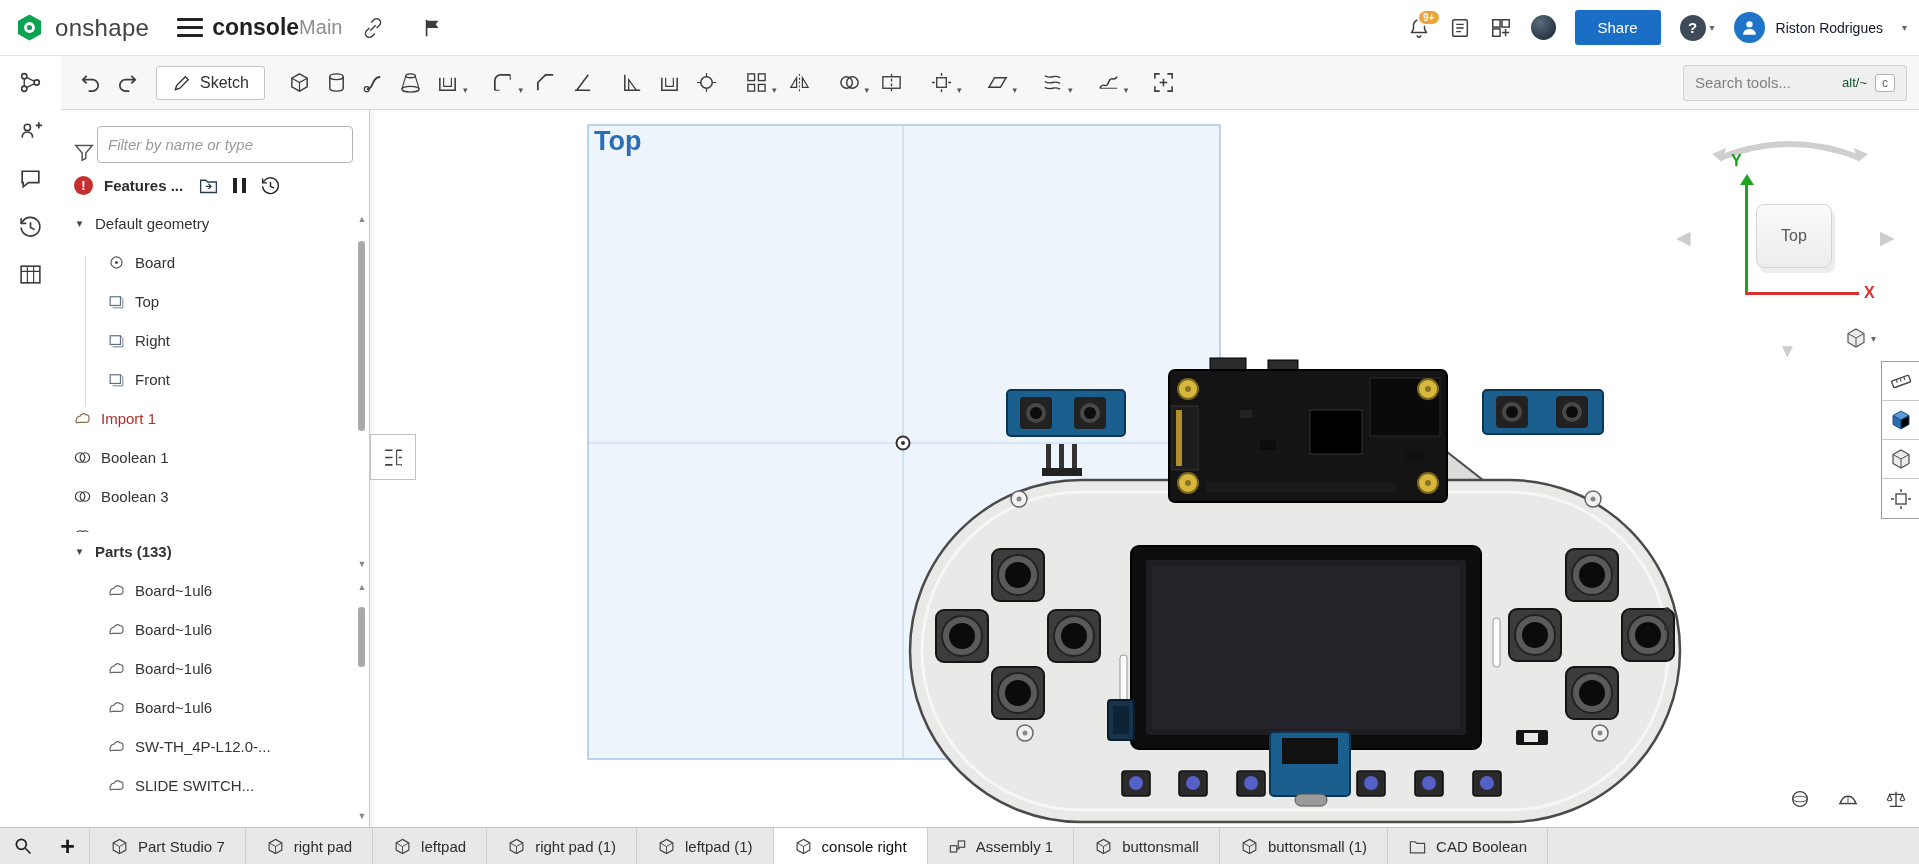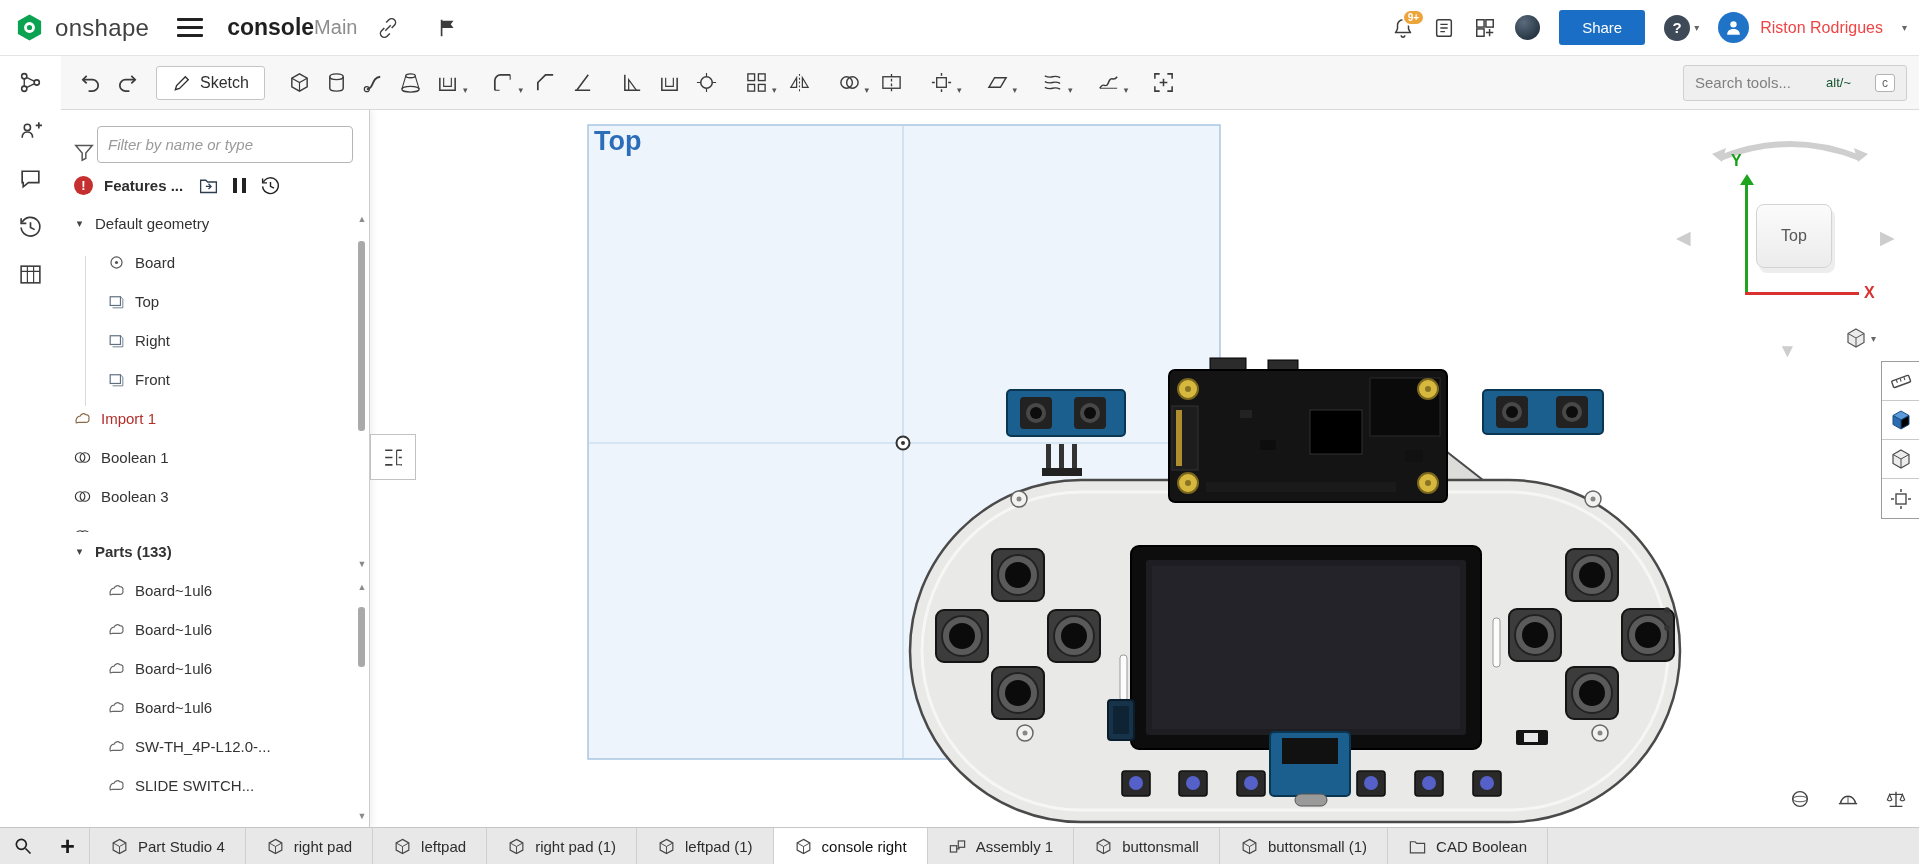--- a/index.html
+++ b/index.html
@@ -8,45 +8,45 @@
 svg{display:block}
 .ic{width:22px;height:22px;color:#3c3c3c}
 
 
 #header{position:absolute;top:0;left:0;right:0;height:56px;background:#fff;border-bottom:1px solid #e4e4e4;display:flex;align-items:center;z-index:40}
 .logo{display:flex;align-items:center;gap:10px;margin-left:14px}
 .logo-mark{width:31px;height:31px}
 .logo-text{font-size:24px;color:#414141;font-weight:500;letter-spacing:.3px}
 .hamburger{margin-left:28px;width:26px;display:flex;flex-direction:column;gap:5px;cursor:pointer}
 .hamburger span{height:3px;background:#222;border-radius:1px}
-.doc-title{margin-left:24px;font-size:23px;font-weight:bold;color:#1f1f1f}
+.doc-title{margin-left:9px;font-size:23px;font-weight:bold;color:#1f1f1f}
 .ws-label{font-size:20px;color:#8d8d8d}
 .hdr-ic{margin-left:20px;color:#6f6f6f;display:flex}
 .flag-ic{margin-left:38px;color:#1b74c5;display:flex}
 .hdr-right{margin-left:auto;display:flex;align-items:center;gap:19px;margin-right:12px}
 .bell-wrap{position:relative;display:flex}
 .badge{position:absolute;top:-8px;right:-11px;background:#eda43b;color:#fff;font-size:10px;font-weight:bold;padding:1px 4px;border-radius:9px;border:2px solid #fff;line-height:11px}
 .orb{width:25px;height:25px;border-radius:50%;background:radial-gradient(circle at 35% 30%,#5a6b7d,#2a3845 70%)}
 .share-btn{background:#1a6ec5;color:#fff;font-size:15px;padding:9px 23px;border:none;border-radius:3px;cursor:pointer}
 .help-wrap{display:flex;align-items:center;gap:4px}
 .help-circle{width:26px;height:26px;border-radius:50%;background:#3e4a57;color:#fff;display:flex;align-items:center;justify-content:center;font-size:15px;font-weight:bold}
 .caret{font-size:10px;color:#666}
 .avatar{width:31px;height:31px;border-radius:50%;background:#1f74c8;display:flex;align-items:center;justify-content:center}
 .avatar svg{width:19px;height:19px;color:#fff}
-.user-name{font-size:16px;color:#ef4444;margin-left:-8px}
+.user-name{font-size:14px;color:#0f172a;margin-left:-8px}
 
 
 #toolbar{position:absolute;top:56px;left:0;right:0;height:54px;background:#f7f7f7;border-bottom:1px solid #d9d9d9;display:flex;align-items:center;padding:0 12px 0 72px;z-index:30}
 .tb-ic{width:37px;height:40px;display:flex;align-items:center;justify-content:center;border-radius:3px;color:#3b3b3b;cursor:pointer}
 .tb-ic svg{width:23px;height:23px}
 .sketch-btn{display:flex;align-items:center;gap:8px;background:#fff;border:1px solid #c5c5c5;border-radius:3px;padding:6px 15px;font-size:16px;color:#2f2f2f;margin:0 16px 0 10px;cursor:pointer}
 .sketch-btn svg{width:20px;height:20px}
 .tb-group{display:flex;align-items:center;margin-right:13px}
 .tb-caret{font-size:9px;color:#555;margin:14px 4px 0 -3px;cursor:pointer}
-.search-tools{margin-left:auto;display:flex;align-items:center;gap:24px;background:#efefef;border:1px solid #cfcfcf;border-radius:3px;padding:8px 11px;width:224px;cursor:text}
+.search-tools{margin-left:auto;display:flex;align-items:center;gap:8px;background:#efefef;border:1px solid #cfcfcf;border-radius:3px;padding:8px 11px;width:224px;cursor:text}
 .search-tools .ph{color:#7f7f7f;font-size:15px;flex:1;white-space:nowrap}
 .kbd-hint{color:#14532d;font-size:13px}
 .kbd-key{border:1px solid #b3b3b3;border-radius:3px;background:#fff;color:#666;font-size:12px;padding:1px 6px}
 
 
 #left-strip{position:absolute;top:56px;left:0;width:61px;bottom:37px;background:#fff;z-index:35;display:flex;flex-direction:column;align-items:center;padding-top:14px;gap:23px}
 #left-strip .ls{color:#3a3a3a;cursor:pointer}
 #left-strip svg{width:25px;height:25px}
 
 
@@ -949,21 +949,21 @@
       <svg>
         <use href="#i-search"></use>
       </svg>
     </span>
   <span class="tab-add">+</span>
 
   <div class="tab">
     <svg>
         <use href="#i-cube"></use>
       </svg>
-    <span>Part Studio 4</span>
+    <span>Part Studio 7</span>
   </div>
   <div class="tab">
     <svg>
         <use href="#i-cube"></use>
       </svg>
     <span>right pad</span>
   </div>
   <div class="tab">
     <svg>
         <use href="#i-cube"></use>

